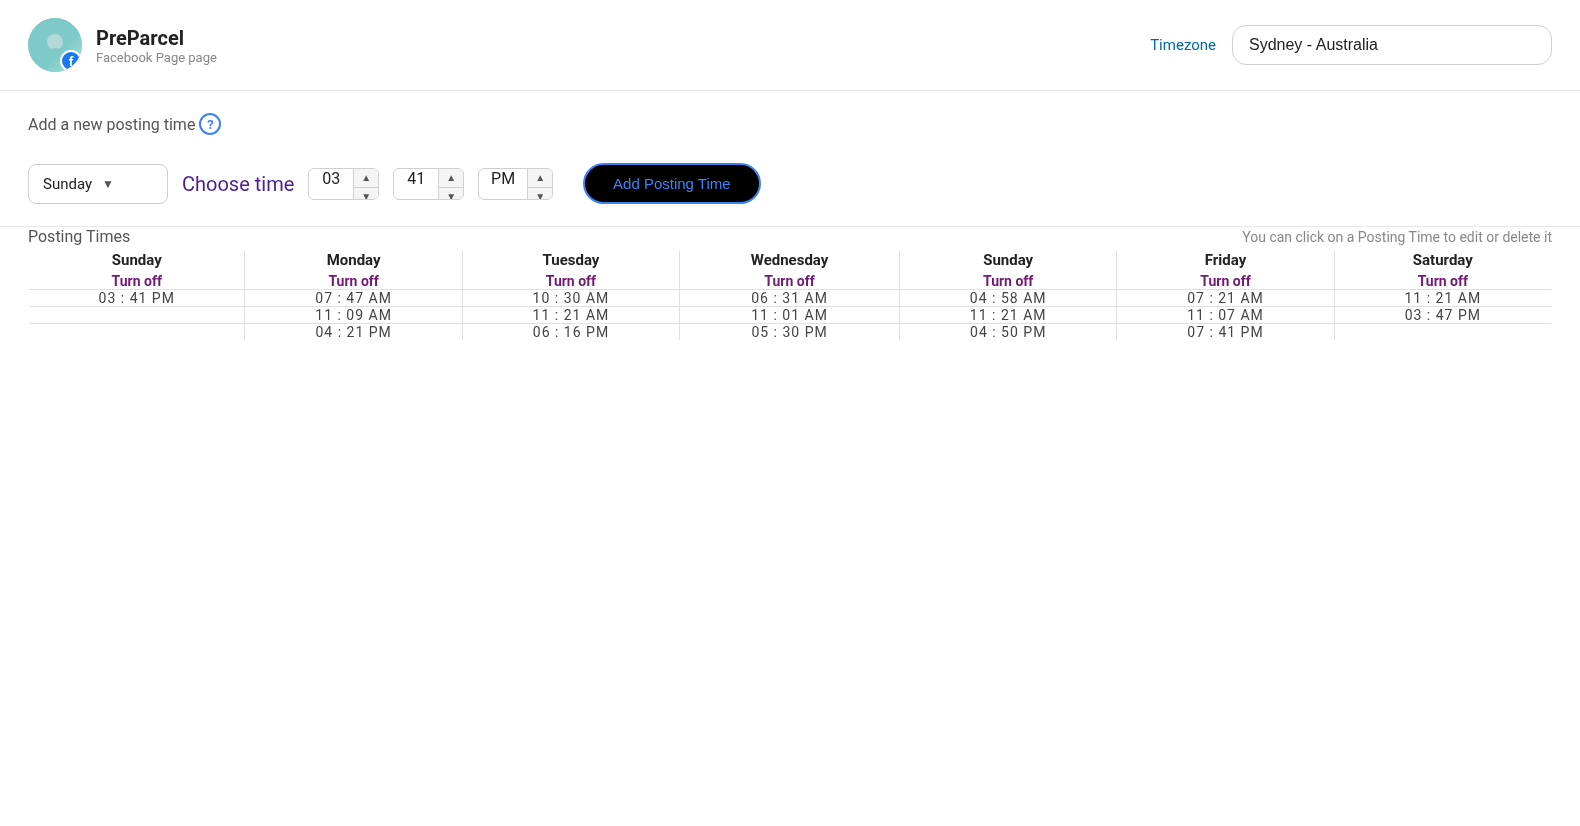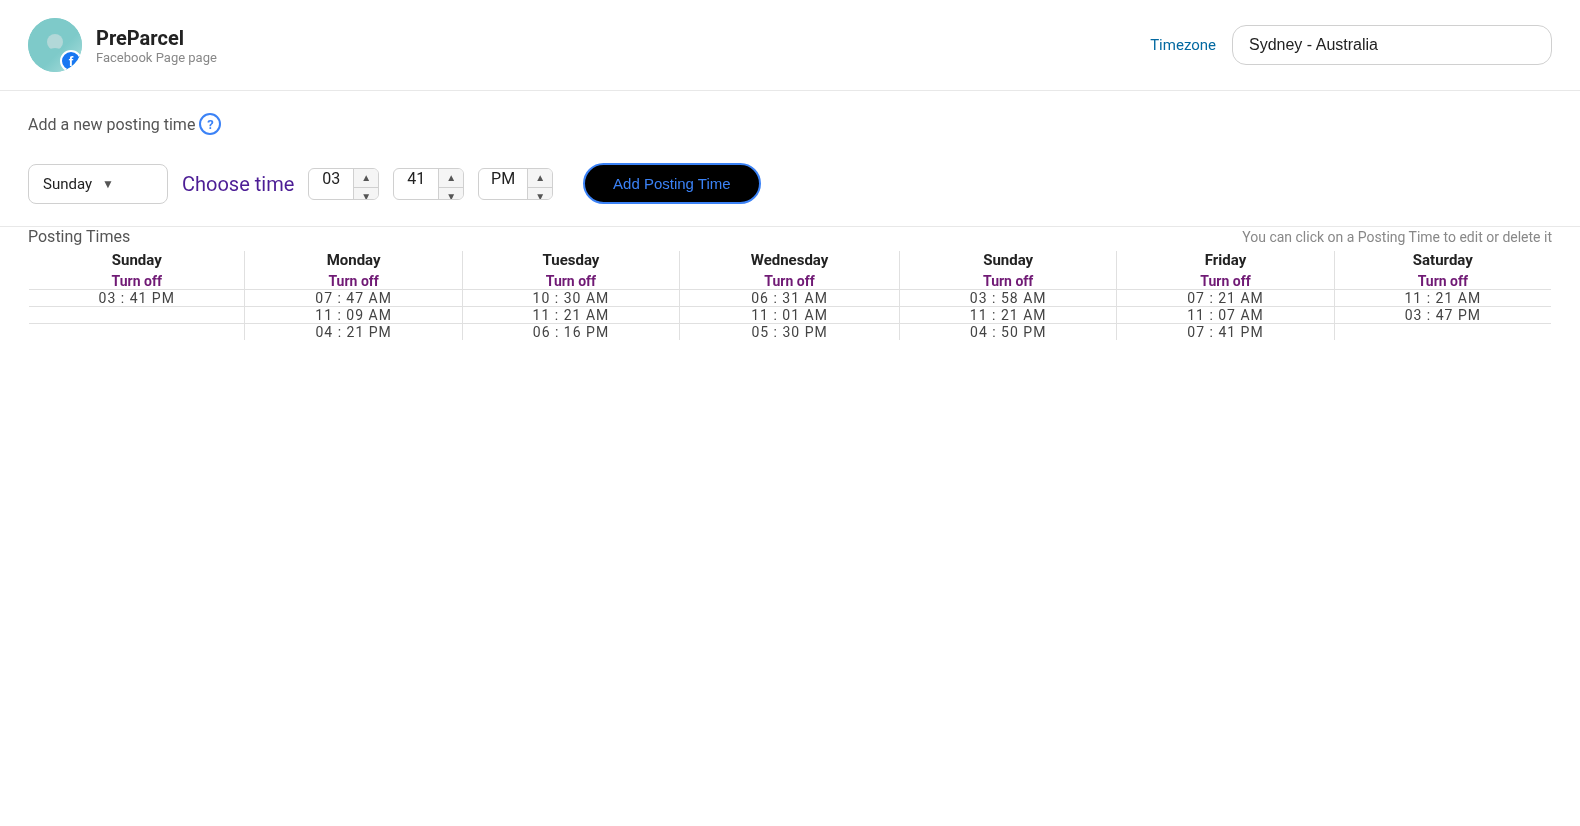--- a/index.html
+++ b/index.html
@@ -384,21 +384,21 @@
             <a class="turn-off-link">Turn off</a>
           </th>
         </tr>
       </thead>
     <tbody id="schedule-body">
         <tr>
           <td class="time-cell">03 : 41  PM</td>
           <td class="time-cell">07 : 47  AM</td>
           <td class="time-cell">10 : 30  AM</td>
           <td class="time-cell">06 : 31  AM</td>
-          <td class="time-cell">03 : 58  AM</td>
+          <td class="time-cell">04 : 58  AM</td>
           <td class="time-cell">07 : 21  AM</td>
           <td class="time-cell">11 : 21  AM</td>
         </tr>
         <tr>
           <td class="time-cell"></td>
           <td class="time-cell">11 : 09  AM</td>
           <td class="time-cell">11 : 21  AM</td>
           <td class="time-cell">11 : 01  AM</td>
           <td class="time-cell">11 : 21  AM</td>
           <td class="time-cell">11 : 07  AM</td>

